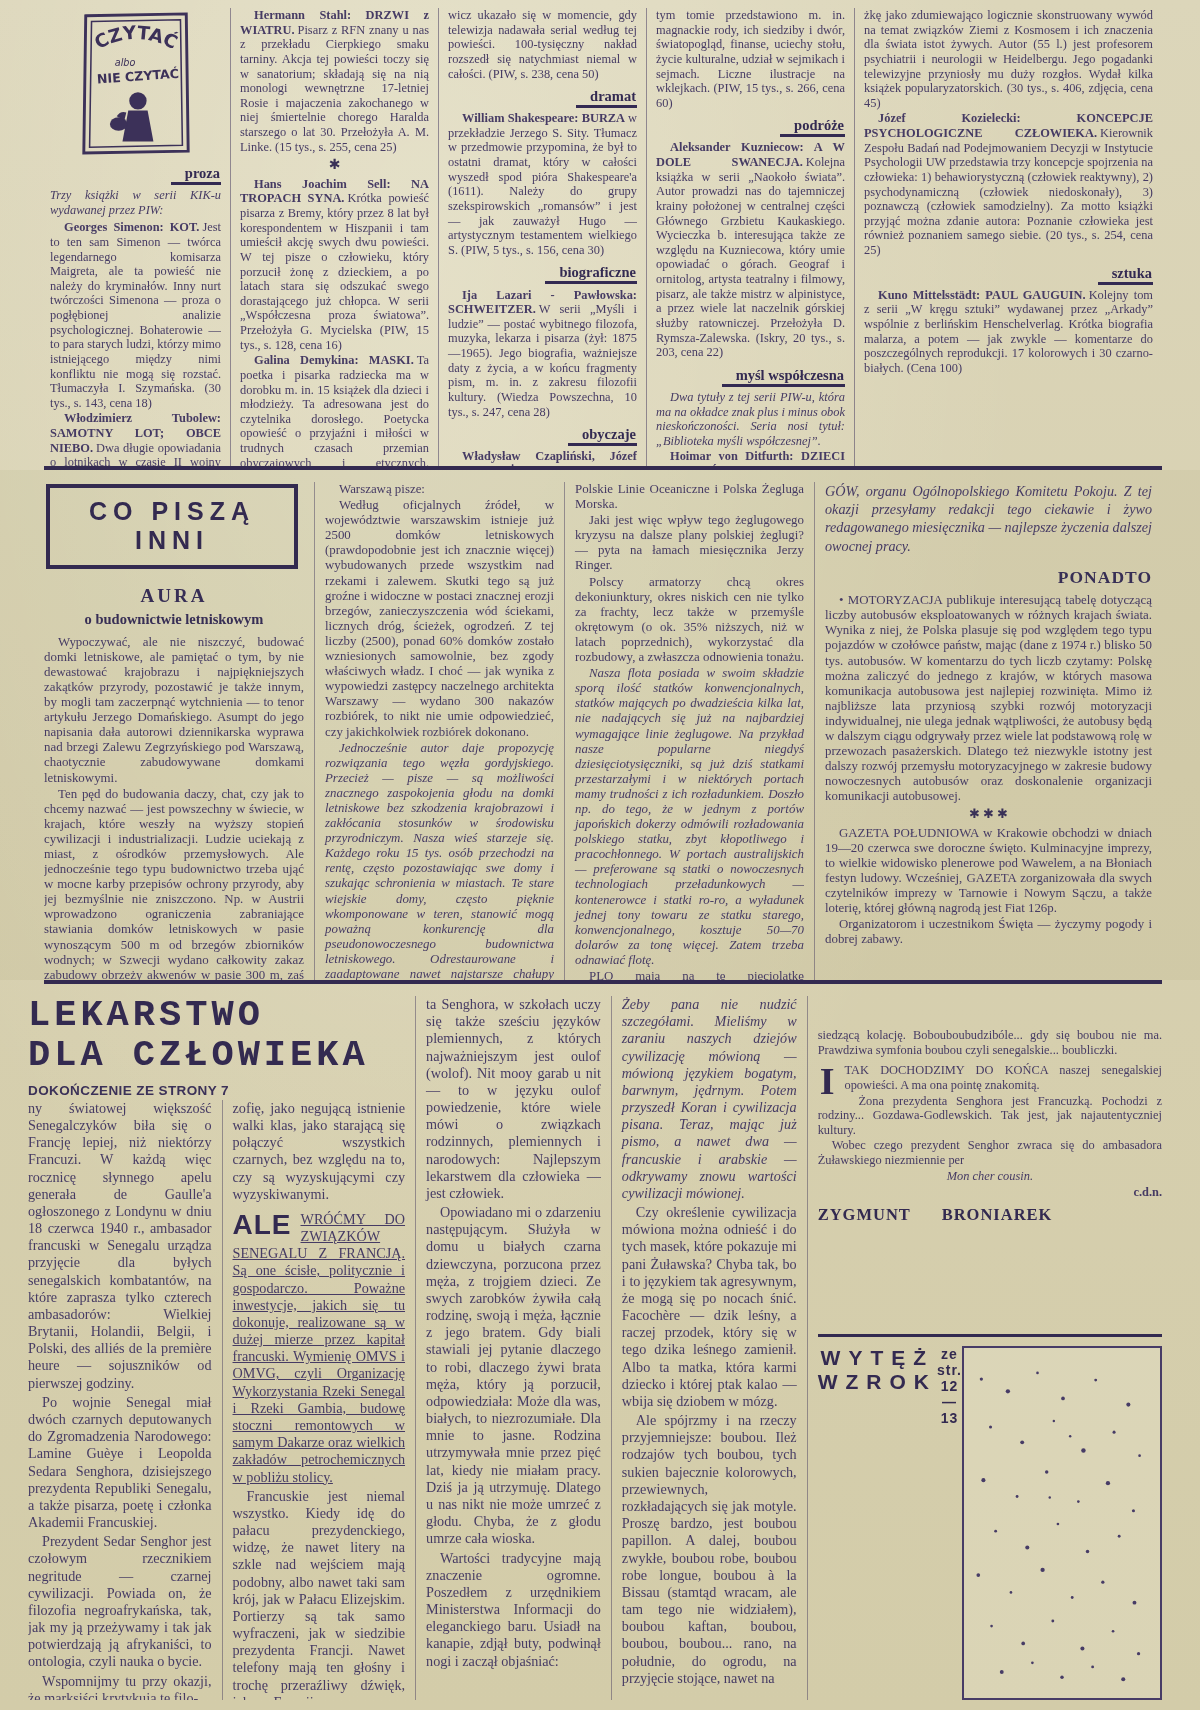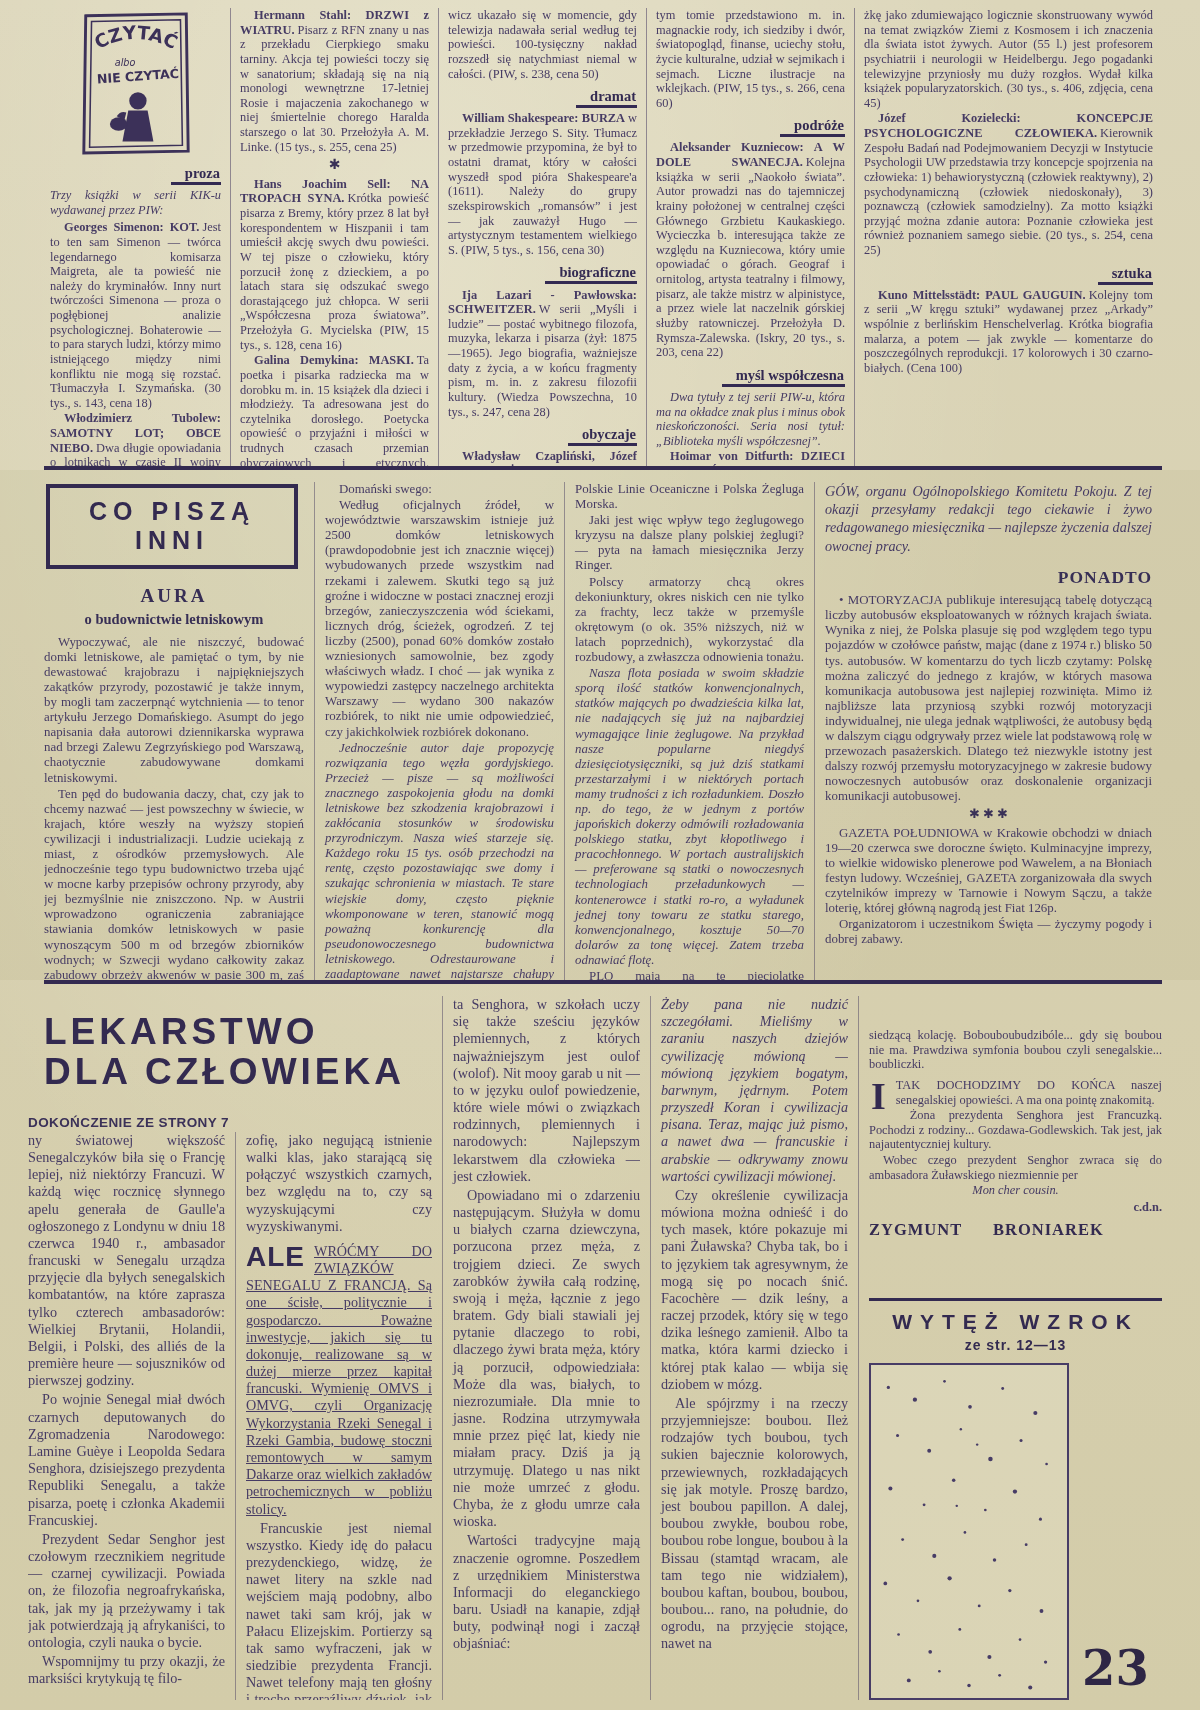--- a/index.html
+++ b/index.html
@@ -43,40 +43,40 @@
      color:#332a50;padding:9px 2px;margin:2px 6px 16px 2px;}
   .para.mid-title{text-align:center;text-indent:0;font-weight:bold;font-size:19px;letter-spacing:3px;color:#372e55;margin:10px 0 4px;}
   .para.mid-title.left{text-align:right;letter-spacing:1px;font-size:17.5px;margin:12px 0 6px;}
   .para.mid-sub{text-align:center;text-indent:0;font-weight:bold;font-size:14.5px;margin:0 0 7px;color:#372e55;}
   .mcol-d .para.it{font-size:14.2px;line-height:1.28;}
   
   .bottom-section{display:flex;height:716px;padding:12px 38px 0 28px;box-sizing:border-box;}
   .bcol{box-sizing:border-box;padding:0 10px;overflow:hidden;border-left:1px solid rgba(62,50,92,.45);}
   .bcol .para{font-size:14.2px;line-height:1.21;margin-bottom:2px;}
   .bot-left{width:414px;display:flex;flex-direction:column;box-sizing:border-box;}
-  .headline{margin:16px;font-family:Liberation Sans, sans-serif;font-weight:bold;color:#332a50;
+  .headline{margin:0;font-family:Liberation Mono, monospace;font-weight:bold;color:#332a50;
      font-size:37px;letter-spacing:4px;line-height:1.08;}
   .kicker{font-family:"Liberation Sans",sans-serif;font-weight:bold;font-size:13.5px;letter-spacing:.4px;
      color:#3b3158;margin:7px 0 2px;}
   .bot-left-cols{display:flex;flex:1;overflow:hidden;}
   .bot-left-cols .bcol{width:50%;}
   .bot-left-cols .bcol:first-child{border-left:none;padding-left:0;}
   .bcol-3,.bcol-4{width:208px;}
   .bot-right{flex:1;box-sizing:border-box;padding:0 0 0 10px;border-left:1px solid rgba(62,50,92,.45);
      display:flex;flex-direction:column;}
   .bot-right-text{height:300px;overflow:hidden;margin-top:32px;}
   .ale-para{text-indent:0;margin-top:8px;text-decoration:underline;}
   .ale-para .lead{float:left;font-family:"Liberation Sans",sans-serif;font-size:28px;line-height:.8;
      letter-spacing:1px;padding:3px 6px 0 0;color:#332a50;}
   .dropcap-para{text-indent:0;margin-top:6px;}
   .dropcap-para .lead{float:left;font-size:38px;line-height:.78;padding:4px 7px 0 2px;color:#332a50;}
   .para.cdn{text-align:right;text-indent:0;font-weight:bold;margin-top:2px;}
   .para.byline{text-indent:0;font-weight:bold;font-size:16.5px;letter-spacing:1px;word-spacing:26px;margin-top:5px;color:#332a50;}
   
-  .puzzle{border-top:3px solid #332a50;margin-top:6px;padding-top:9px;flex:1;display:flex;flex-direction:column;}
+  .puzzle{border-top:3px solid #332a50;margin-top:6px;padding-top:9px;flex:1;display:flex;flex-direction:row;}
   .puzzle-title{text-align:center;font-family:"Liberation Sans",sans-serif;font-weight:bold;
      font-size:21px;letter-spacing:8px;color:#332a50;margin:0 0 3px;}
   .puzzle-sub{text-align:center;font-family:"Liberation Sans",sans-serif;font-weight:bold;
      font-size:14px;letter-spacing:1px;color:#332a50;margin:0 0 10px;}
   .puzzle-row{display:flex;flex:1;align-items:stretch;min-height:0;}
   .puzzle-box{width:196px;border:2px solid #473c66;background:rgba(255,255,246,.16);}
   .puzzle-box svg{display:block;width:100%;height:100%;}
   .page-num{flex:1;display:flex;align-items:flex-end;justify-content:center;
      font-family:"DejaVu Serif",serif;font-weight:bold;font-size:48px;color:#2e2645;padding-bottom:4px;}
 </style>
@@ -158,21 +158,21 @@
       <div>
           <p class="para box-head"><span class="txt">CO PISZĄ INNI</span></p>
           <p class="para mid-title"><span class="txt">AURA</span></p>
           <p class="para mid-sub"><span class="txt">o budownictwie letniskowym</span></p>
           <p class="para"><span class="txt">Wypoczywać, ale nie niszczyć, budować domki letniskowe, ale pamiętać o tym, by nie dewastować krajobrazu i najpiękniejszych zakątków przyrody, pozostawić je także innym, by mogli tam zaczerpnąć wytchnienia — to tenor artykułu Jerzego Domańskiego. Asumpt do jego napisania dała autorowi dziennikarska wyprawa nad brzegi Zalewu Zegrzyńskiego pod Warszawą, chaotycznie zabudowywane domkami letniskowymi.</span></p>
           <p class="para"><span class="txt">Ten pęd do budowania daczy, chat, czy jak to chcemy nazwać — jest powszechny w świecie, w krajach, które weszły na wyższy stopień cywilizacji i industrializacji. Ludzie uciekają z miast, z ośrodków przemysłowych. Ale jednocześnie tego typu budownictwo trzeba ująć w mocne karby przepisów ochrony przyrody, aby jej bezmyślnie nie zniszczono. Np. w Austrii wprowadzono ograniczenia zabraniające stawiania domków letniskowych w pasie wynoszącym 500 m od brzegów zbiorników wodnych; w Szwecji wydano całkowity zakaz zabudowy obrzeży akwenów w pasie 300 m, zaś w Finlandii, słynącej z niezliczonej ilości jezior, w pasie do 100 m.</span></p>
         </div>
     </div>
     <div class="mcol mcol-b">
       <div>
-          <p class="para"><span class="txt">Domański swego:</span></p>
+          <p class="para"><span class="txt">Warszawą pisze:</span></p>
           <p class="para"><span class="txt">Według oficjalnych źródeł, w województwie warszawskim istnieje już 2500 domków letniskowych (prawdopodobnie jest ich znacznie więcej) wybudowanych przede wszystkim nad rzekami i zalewem. Skutki tego są już groźne i widoczne w postaci znacznej erozji brzegów, zanieczyszczenia wód ściekami, licznych dróg, ścieżek, ogrodzeń. Z tej liczby (2500), ponad 60% domków zostało wzniesionych samowolnie, bez zgody właściwych władz. I choć — jak wynika z wypowiedzi zastępcy naczelnego architekta Warszawy — wydano 300 nakazów rozbiórek, to nikt nie umie odpowiedzieć, czy jakichkolwiek rozbiórek dokonano.</span></p>
           <p class="para it"><span class="txt">Jednocześnie autor daje propozycję rozwiązania tego węzła gordyjskiego. Przecież — pisze — są możliwości znacznego zaspokojenia głodu na domki letniskowe bez szkodzenia krajobrazowi i zakłócania stosunków w środowisku przyrodniczym. Nasza wieś starzeje się. Każdego roku 15 tys. osób przechodzi na rentę, często pozostawiając swe domy i szukając schronienia w miastach. Te stare wiejskie domy, często pięknie wkomponowane w teren, stanowić mogą poważną konkurencję dla pseudonowoczesnego budownictwa letniskowego. Odrestaurowane i zaadaptowane nawet najstarsze chałupy zapewnić mogą znacznie więcej wygód i zagwarantować lepszy wypoczynek, niż nowo wzniesione dużym kosztem budki.</span></p>
         </div>
     </div>
     <div class="mcol mcol-c">
       <div>
           <p class="para cont"><span class="txt">Polskie Linie Oceaniczne i Polska Żegluga Morska.</span></p>
           <p class="para"><span class="txt">Jaki jest więc wpływ tego żeglugowego kryzysu na dalsze plany polskiej żeglugi? — pyta na łamach miesięcznika Jerzy Ringer.</span></p>
           <p class="para"><span class="txt">Polscy armatorzy chcą okres dekoniunktury, okres niskich cen nie tylko za frachty, lecz także w przemyśle okrętowym (o ok. 35% niższych, niż w latach poprzednich), wykorzystać dla rozbudowy, a zwłaszcza odnowienia tonażu.</span></p>
           <p class="para it"><span class="txt">Nasza flota posiada w swoim składzie sporą ilość statków konwencjonalnych, statków mających po dwadzieścia kilka lat, nie nadających się już na najbardziej wymagające linie żeglugowe. Na przykład nasze popularne niegdyś dziesięciotysięczniki, są już dziś statkami przestarzałymi i w niektórych portach mamy trudności z ich rozładunkiem. Doszło np. do tego, że w jednym z portów japońskich dokerzy odmówili rozładowania polskiego statku, zbyt kłopotliwego i pracochłonnego. W portach australijskich — preferowane są statki o nowoczesnych technologiach przeładunkowych — kontenerowce i statki ro-ro, a wyładunek jednej tony towaru ze statku starego, konwencjonalnego, kosztuje 50—70 dolarów za tonę więcej. Zatem trzeba odnawiać flotę.</span></p>
@@ -286,19 +286,18 @@
                   <circle cx="37" cy="309" r="1.9"></circle>
                 <circle cx="67" cy="300" r="1.3"></circle>
                   <circle cx="96" cy="314" r="1.7"></circle>
                   <circle cx="126" cy="304" r="1.4"></circle>
                 <circle cx="156" cy="316" r="2.0"></circle>
                   <circle cx="84" cy="138" r="1.2"></circle>
                   <circle cx="104" cy="78" r="1.2"></circle>
               </g>
             </svg>
           </div>
-          <div class="page-num">23</div>
         </div>
       </div>
     </div>
   </div>
 
 </div>
 
 </body></html>

